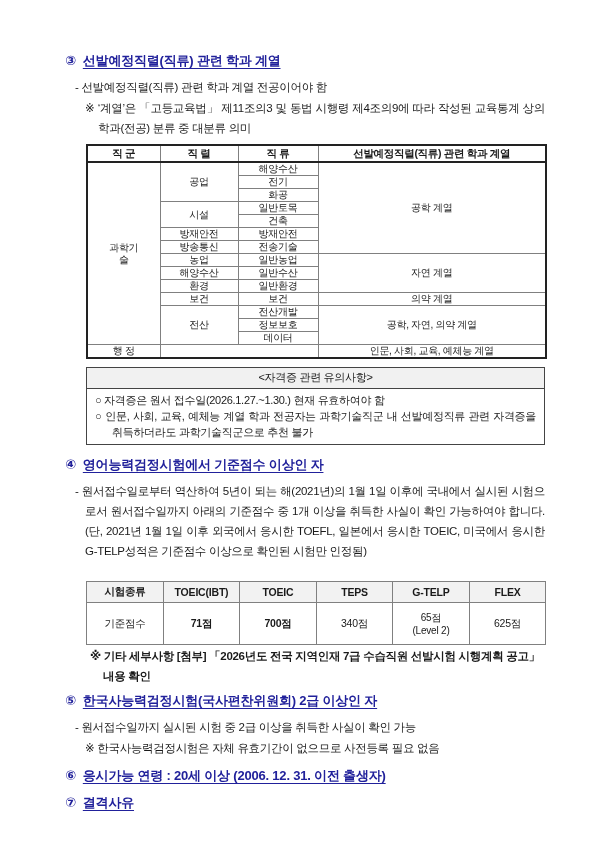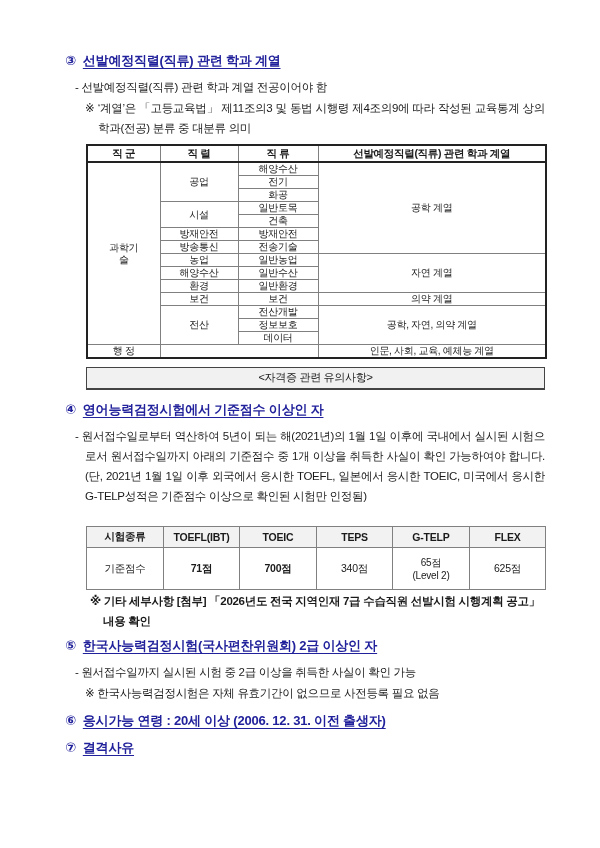--- a/index.html
+++ b/index.html
@@ -184,41 +184,45 @@
         <td>행 정</td>
         <td colspan="2"></td>
         <td>인문, 사회, 교육, 예체능 계열</td>
       </tr>
     </tbody>
   </table>
 
 
   <div class="cert-box">
     <div class="cert-box-title">&lt;자격증 관련 유의사항&gt;</div>
+    <div class="cert-box-body">
+      <div class="cert-item">○ 자격증은 원서 접수일(2026.1.27.~1.30.) 현재 유효하여야 함</div>
+      <div class="cert-item">○ 인문, 사회, 교육, 예체능 계열 학과 전공자는 과학기술직군 내 선발예정직류 관련 자격증을 취득하더라도 과학기술직군으로 추천 불가</div>
+    </div>
   </div>
 
   <div class="sec-h" style="margin-top:11px;">
     <span class="num">④</span>
     <span class="t">영어능력검정시험에서 기준점수 이상인 자</span>
   </div>
   <div class="para">- 원서접수일로부터 역산하여 5년이 되는 해(2021년)의 1월 1일 이후에 국내에서 실시된 시험으로서 원서접수일까지 아래의 기준점수 중 1개 이상을 취득한 사실이 확인 가능하여야 합니다. (단, 2021년 1월 1일 이후 외국에서 응시한 TOEFL, 일본에서 응시한 TOEIC, 미국에서 응시한 G-TELP성적은 기준점수 이상으로 확인된 시험만 인정됨)</div>
 
   <table class="score-table mt8">
     <colgroup>
       <col style="width:77px">
         <col style="width:76px">
         <col style="width:77px">
         <col style="width:76px">
         <col style="width:77px">
         <col style="width:76px">
     </colgroup>
     <thead>
       <tr>
         <th>시험종류</th>
-        <th>TOEFL(IBT)</th>
+        <th>TOEIC(IBT)</th>
         <th>TOEIC</th>
         <th>TEPS</th>
         <th>G-TELP</th>
         <th>FLEX</th>
       </tr>
     </thead>
     <tbody>
       <tr>
         <td>기준점수</td>
         <td class="b">71점</td>

